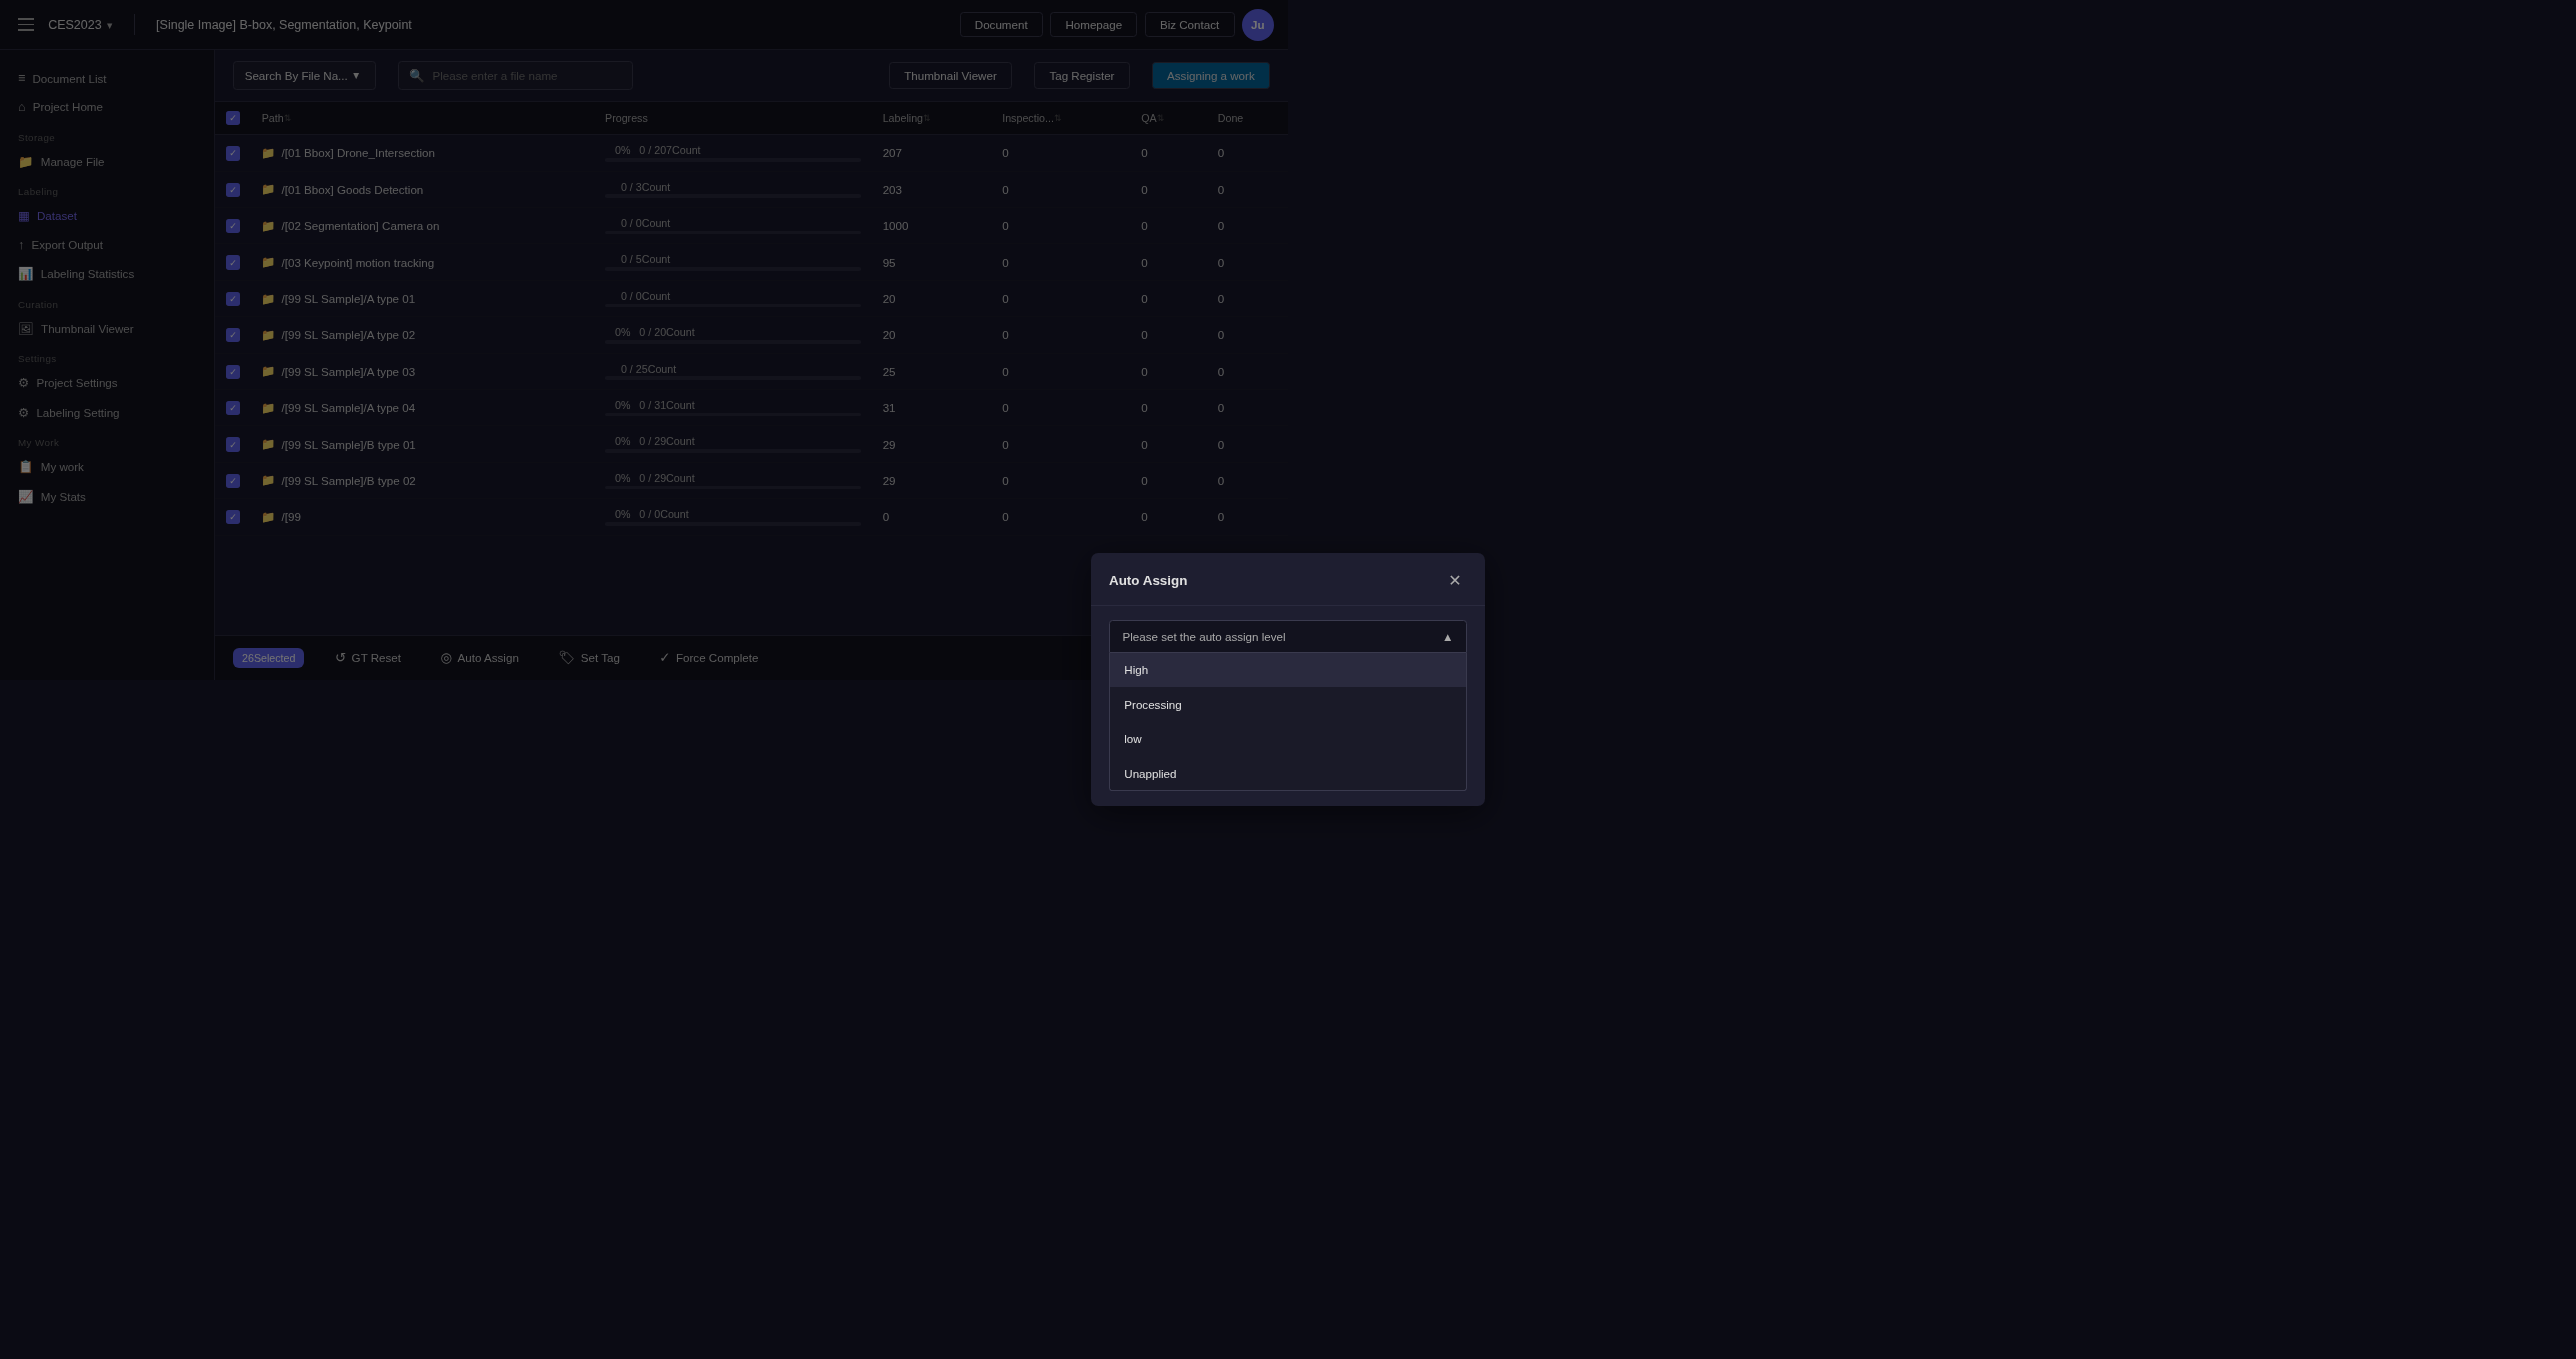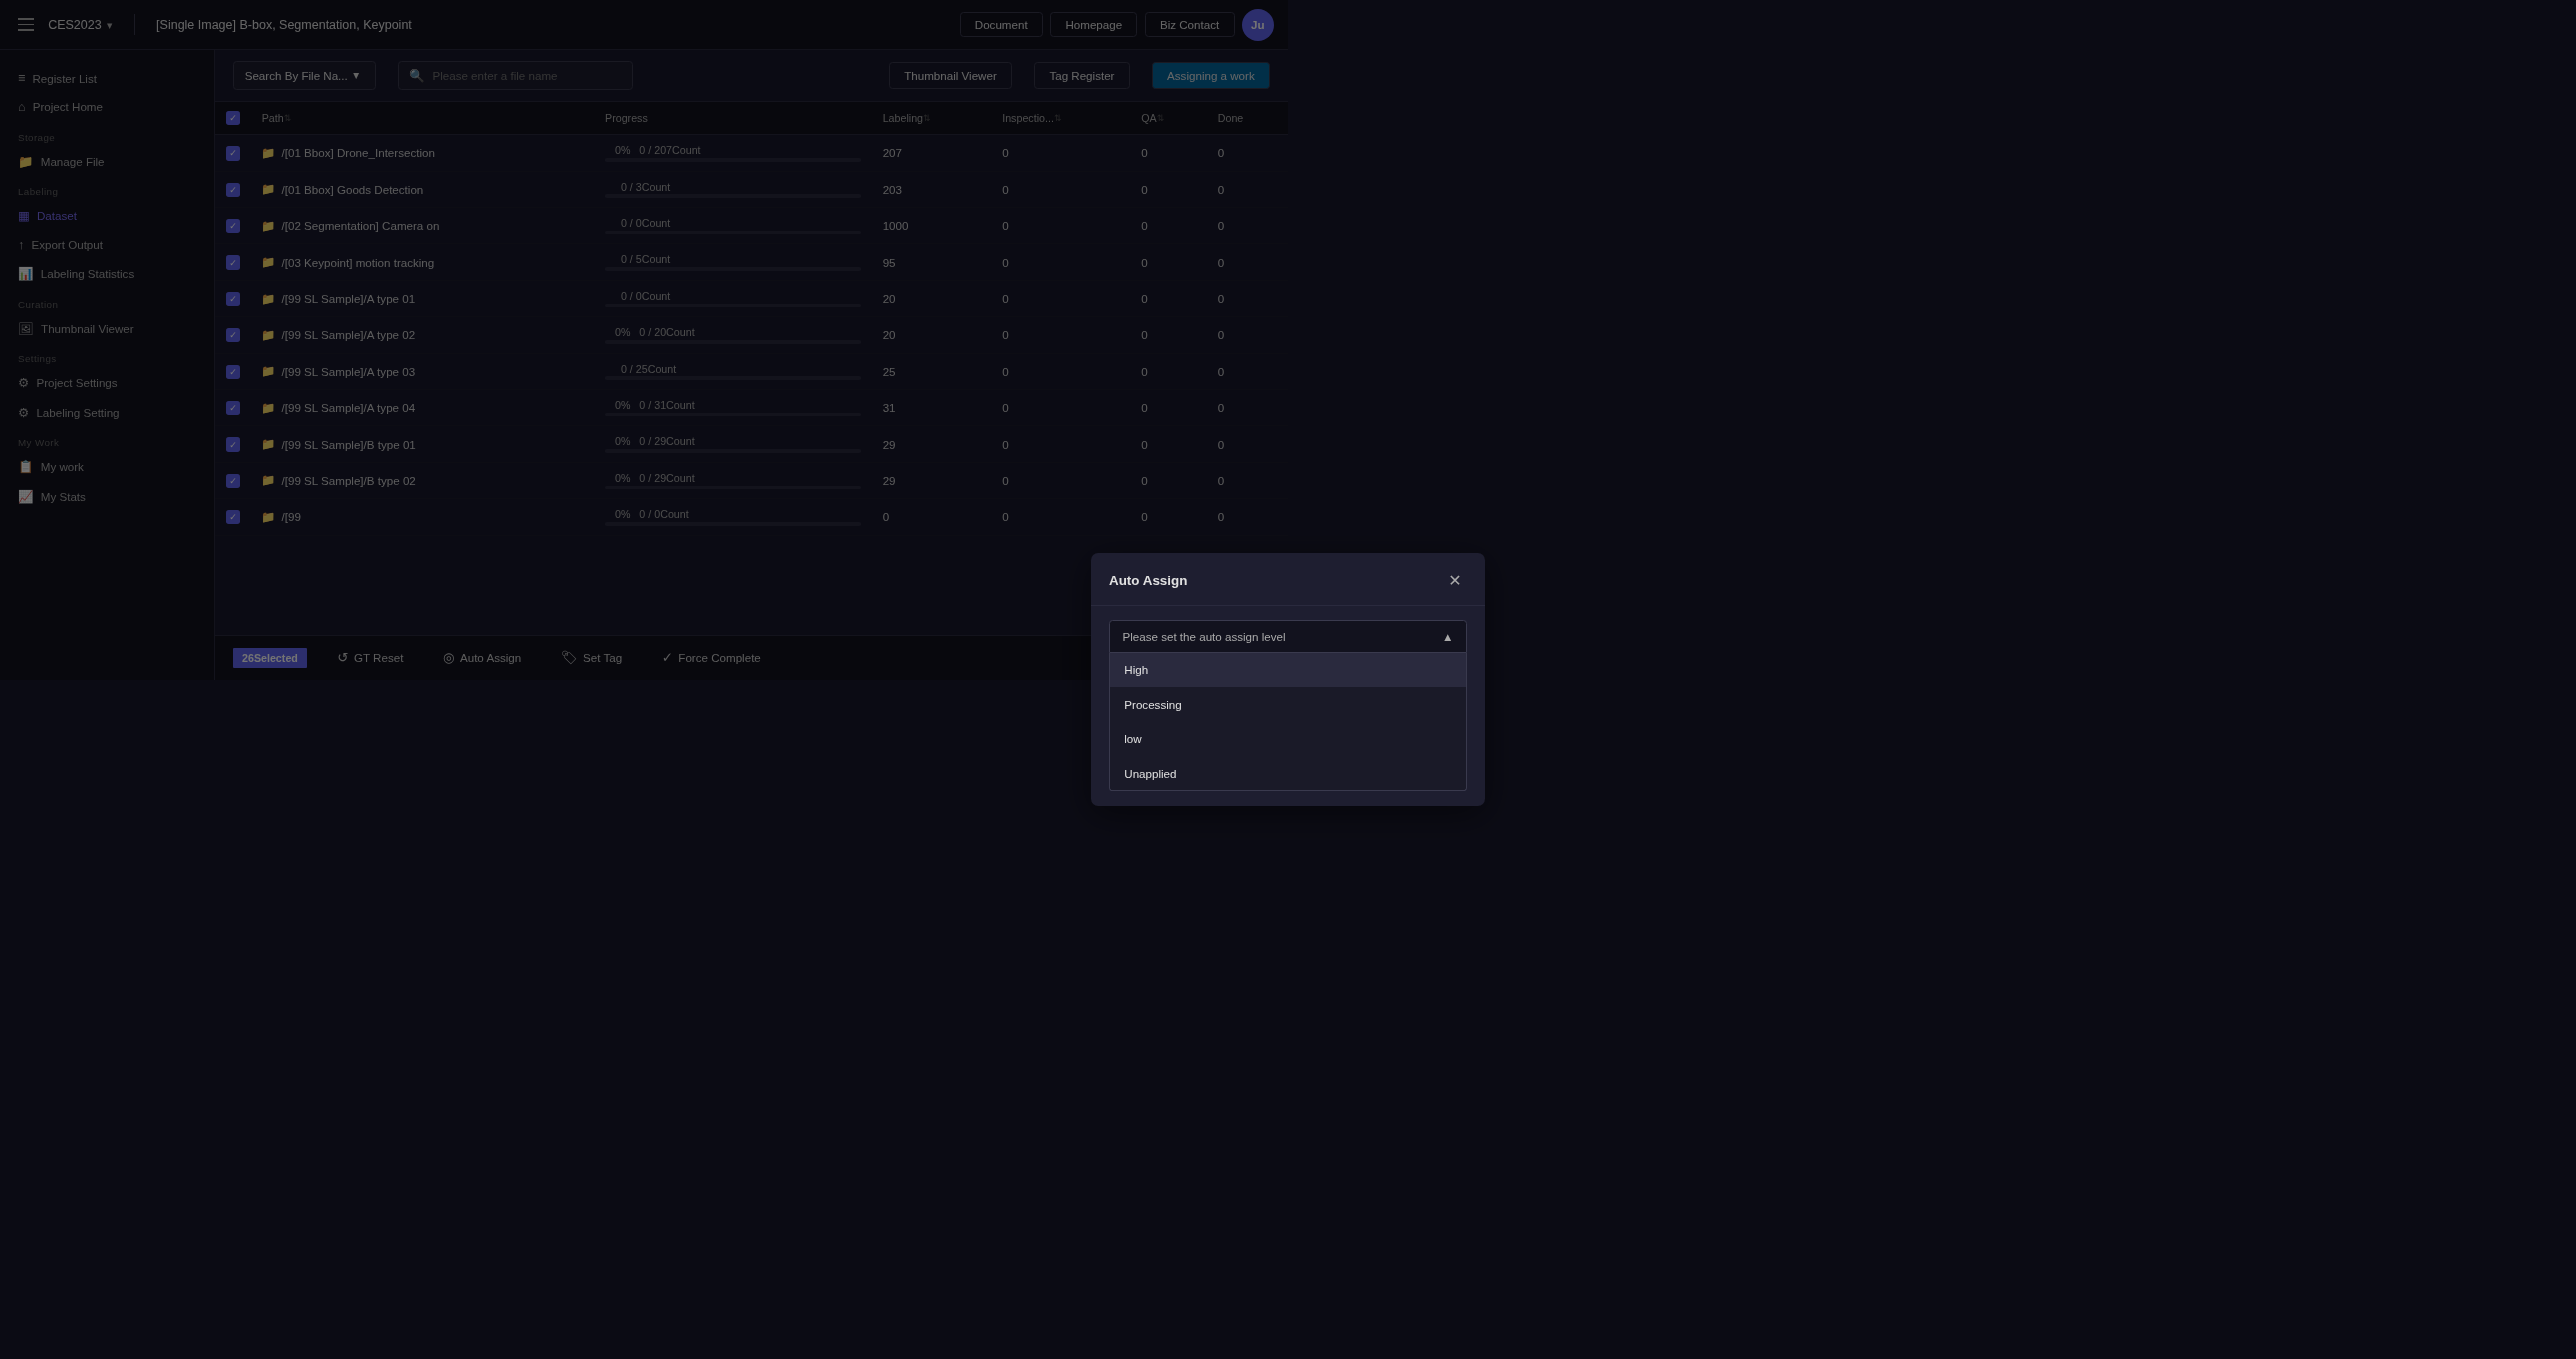--- a/index.html
+++ b/index.html
@@ -296,24 +296,24 @@
       display: flex;
       align-items: center;
       background: #12121e;
       border-top: 0.9px solid #2a2a3e;
       padding: 9px 18px;
       gap: 21.5px;
     }
     .selected-badge {
       background: #6366f1;
       color: white;
-      border-radius: 1px;
+      border-radius: 6px;
       padding: 3.6px 9px;
       font-size: 10.7px;
-      font-weight: 700;
+      font-weight: 400;
     }
     .bottom-action {
       display: flex;
       align-items: center;
       gap: 5.4px;
       color: #ccc;
       font-size: 11.6px;
       cursor: pointer;
       padding: 4.5px 9px;
       border-radius: 3.6px;
@@ -423,21 +423,21 @@
     <button class="nav-btn">Biz Contact</button>
     <div class="avatar">Ju</div>
   </div>
 </nav>
 
 <div class="layout">
 
   <aside class="sidebar">
     <div class="sidebar-item">
       <span class="sidebar-item-icon">≡</span>
-      <span>Register List</span>
+      <span>Document List</span>
     </div>
     <div class="sidebar-item">
       <span class="sidebar-item-icon">⌂</span>
       <span>Project Home</span>
     </div>
 
     <div class="sidebar-section-label">Storage</div>
     <div class="sidebar-item">
       <span class="sidebar-item-icon">📁</span>
       <span>Manage File</span>

